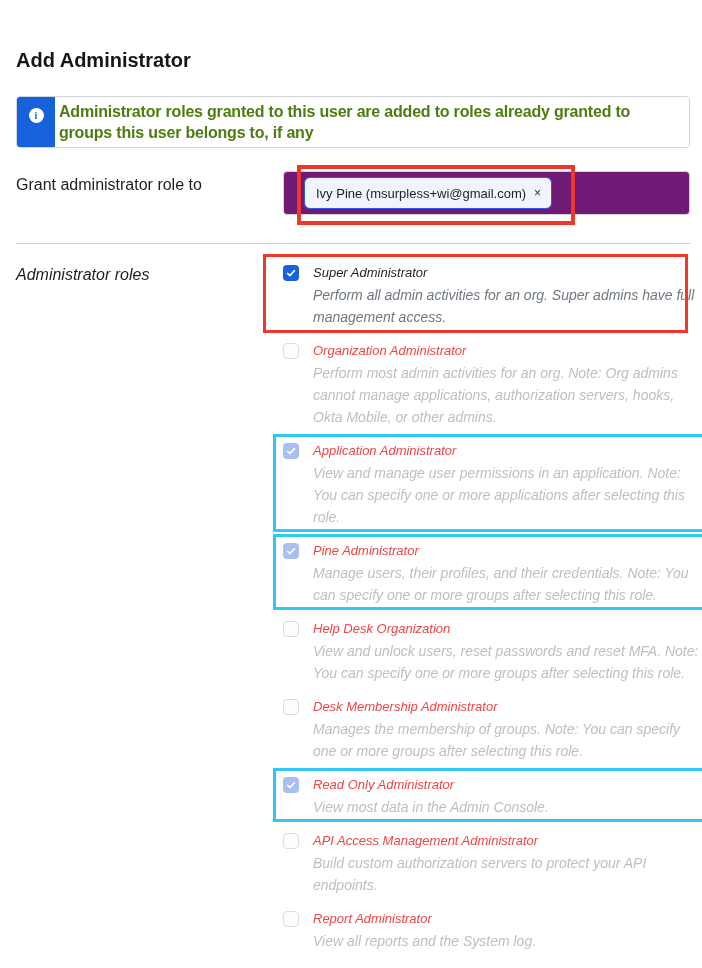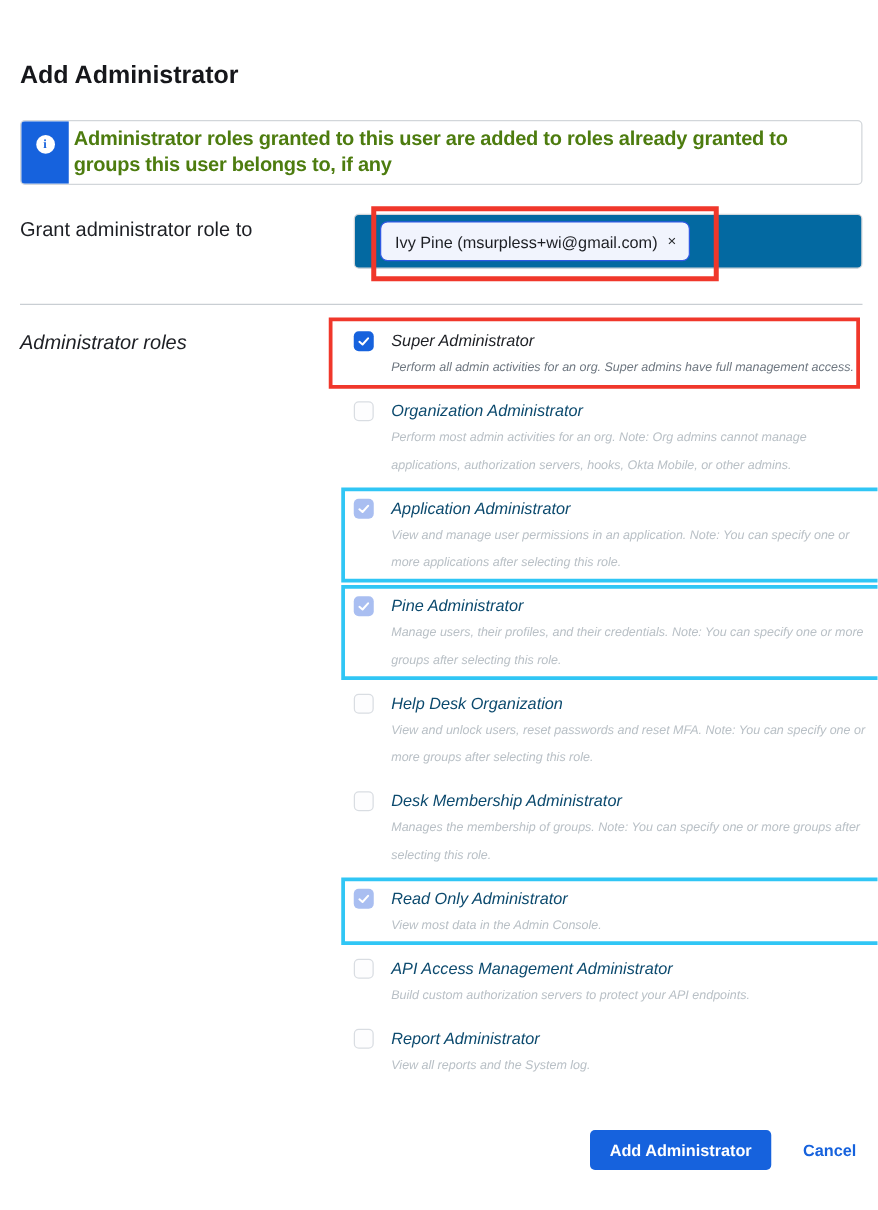--- a/index.html
+++ b/index.html
@@ -47,21 +47,21 @@
   .field-label{
     width:267px;flex-shrink:0;font-size:16px;color:#1d1f24;padding-top:5px;
   }
   .roles-row{margin-top:18px;font-style:italic;}
   .roles-row .field-label{padding-top:4px;}
 
   
   .token-input{
     position:relative;width:408px;height:44px;
     border:1px solid #d2d6da;border-radius:4px;
-    display:flex;align-items:center;padding-left:20px;background:#0369a1;
+    display:flex;align-items:center;padding-left:20px;background:#701a75;
   }
   .token{
     display:inline-flex;align-items:center;gap:8px;height:32px;
     padding:0 10px 0 11px;background:var(--token-bg);
     border:1px solid var(--token-border-blue);border-radius:6px;
     font-size:13px;color:#1d1f24;white-space:nowrap;
   }
   .token-x{font-size:12px;color:#2a2c30;cursor:pointer;line-height:1;}
 
   
@@ -89,22 +89,22 @@
   }
   .checkbox.unchecked{border:1px solid #d9dde2;background:#fdfdfe;}
   .checkbox.checked{background:var(--brand-blue);}
   .checkbox.checked.disabled-check{background:var(--disabled-checkbox-blue);}
   .checkbox .check{display:none;width:12px;height:12px;margin:2px;
     fill:none;stroke:#ffffff;stroke-width:2.2;stroke-linecap:round;stroke-linejoin:round;}
   .checkbox.checked .check{display:block;}
 
   .role-text{min-width:0;}
   .role-name{font-size:13px;line-height:22px;color:#1d1f24;}
-  .role-desc{font-size:10px;line-height:22px;color:#6e7780;width:390px;max-width:390px;}
-  .role-row.disabled .role-name{color:#0c4a6e;}
+  .role-desc{font-size:14px;line-height:22px;color:#6e7780;width:390px;max-width:390px;}
+  .role-row.disabled .role-name{color:#ef4444;}
   .role-row.disabled .role-desc{color:#b9c0c6;}
 
   
   .footer{
     display:flex;justify-content:flex-end;align-items:center;gap:25px;
     margin-top:28px;padding-right:5px;
   }
   .primary-btn{
     background:var(--brand-blue);color:#ffffff;font-weight:bold;font-size:13px;
     border:none;border-radius:4px;height:32px;padding:0 16px;

